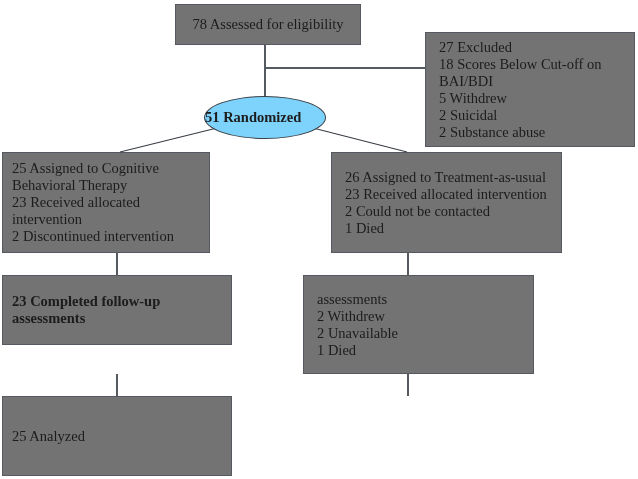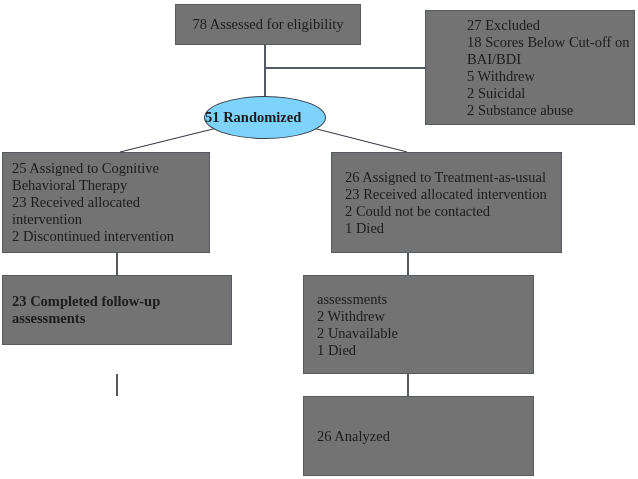--- a/index.html
+++ b/index.html
@@ -54,21 +54,21 @@
   .lvl1 { padding-left: 22px; }
   .lvl2 { padding-left: 40px; }
   .pad-l { padding-left: 9px; }
   .pad-r { padding-left: 13px; }
   .center-text {
     text-align: center;
     font-size: 14.5px;
     color: #1c1c1c;
   }
   #box-assessed { left: 175px; top: 4px; width: 186px; height: 41px; align-items: center; }
-  #box-excluded { left: 425px; top: 10px; width: 210px; height: 115px; padding-left: 28px; }
+  #box-excluded { left: 425px; top: 32px; width: 210px; height: 115px; }
   #ellipse-randomized { left: 204px; top: 96px; width: 122px; height: 43px; }
   #box-alloc-left { left: 2px; top: 152px; width: 208px; height: 101px; }
   #box-alloc-right { left: 303px; top: 152px; width: 231px; height: 101px; margin-left: 28px; }
   #box-follow-left { left: 2px; top: 275px; width: 230px; height: 70px; font-weight: bold; }
   #box-follow-right { left: 303px; top: 275px; width: 231px; height: 99px; }
   #box-analyzed-left { left: 2px; top: 396px; width: 230px; height: 80px; }
   #box-analyzed-right { left: 303px; top: 396px; width: 231px; height: 80px; }
 </style>
 </head>
 <body>
@@ -129,18 +129,18 @@
     <div class="txt lvl1 pad-l">assessments</div>
   </div>
 
   <div class="box" id="box-follow-right">
     <div class="txt lvl1 pad-r">assessments</div>
     <div class="txt lvl2 pad-r">2 Withdrew</div>
     <div class="txt lvl2 pad-r">2 Unavailable</div>
     <div class="txt lvl2 pad-r">1 Died</div>
   </div>
 
+  <div class="box" id="box-analyzed-left">
+    <div class="txt lvl0 pad-l">25 Analyzed</div>
+  </div>
 
-  <div class="box" id="box-analyzed-right">
-    <div class="txt lvl0 pad-r">26 Analyzed</div>
-  </div>
 
 </div>
 
 </body></html>

